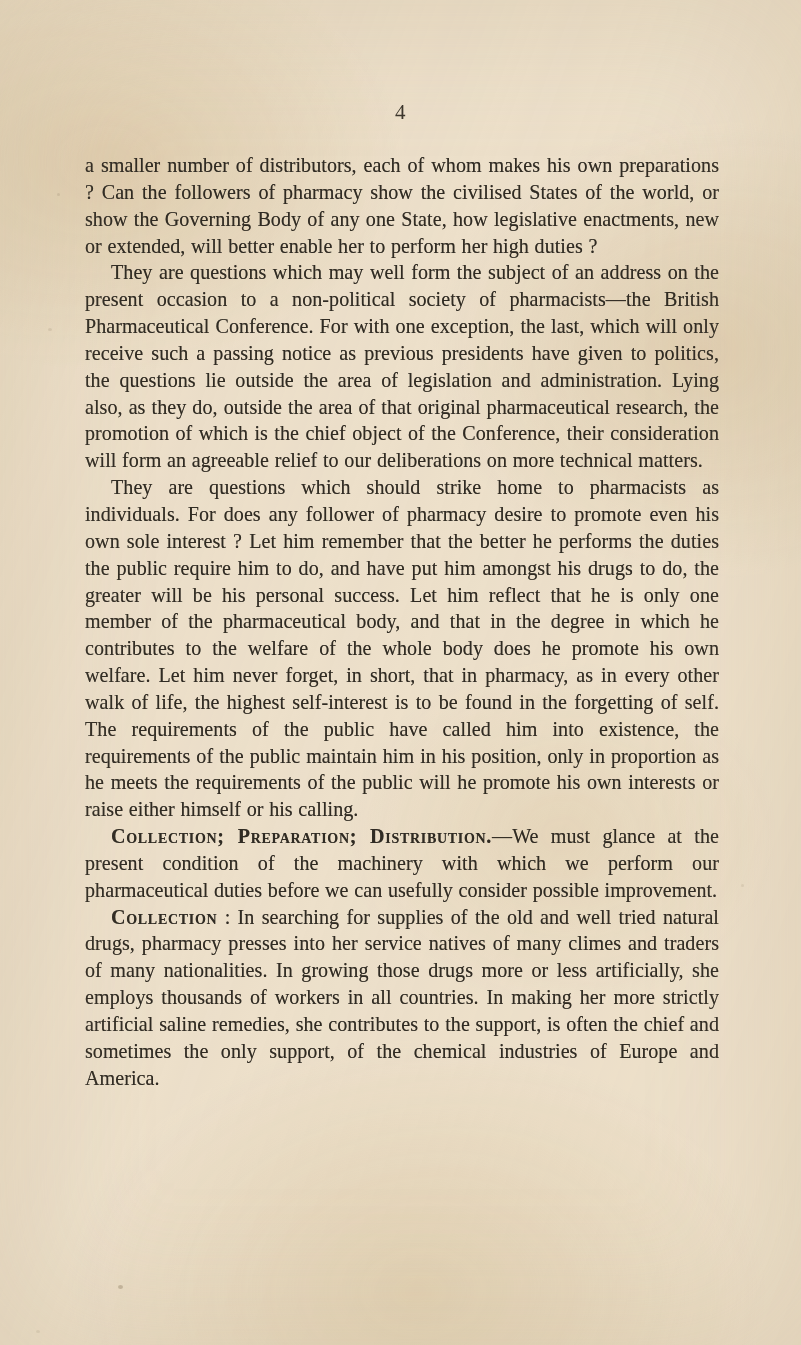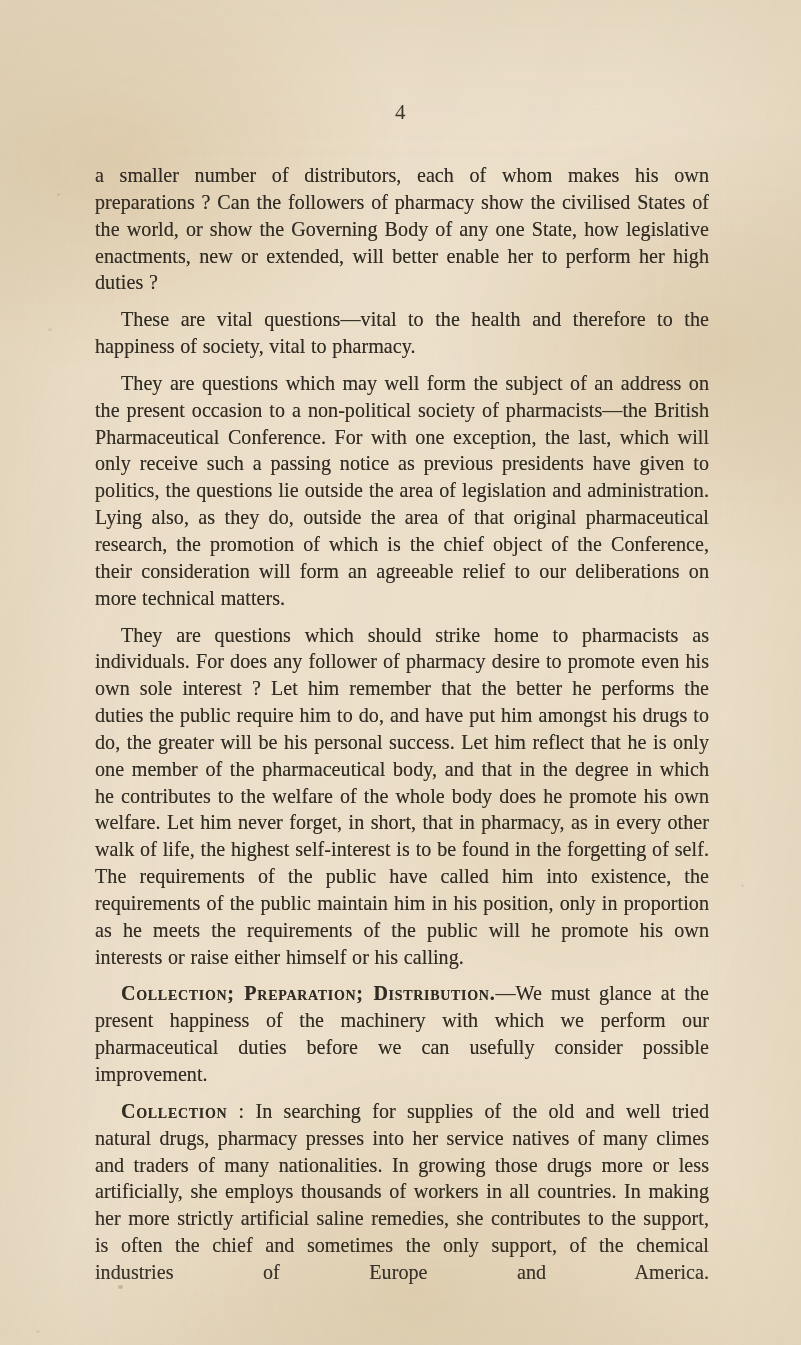--- a/index.html
+++ b/index.html
@@ -62,21 +62,21 @@
   }
 
   .textblock {
     position: absolute;
     top: 152px;
     left: 85px;
     width: 634px;
   }
 
   p.para {
-    margin: 10px;
+    margin: 0;
     text-align: justify;
     text-align-last: left;
     text-indent: 26px;
     font-size: 20.1px;
     line-height: 26.85px;
     letter-spacing: .04px;
     word-spacing: .6px;
     color: #302b23;
     text-shadow: 0 0 .65px rgba(48,43,35,.5);
   }
@@ -101,26 +101,25 @@
   <div class="speck" style="left:48px; top:328px; width:4px; height:3px; opacity:.45;"></div>
   <div class="speck" style="left:741px; top:884px; width:3px; height:3px; opacity:.4;"></div>
   <div class="speck" style="left:36px; top:1330px; width:4px; height:3px; opacity:.4;"></div>
 
   <div class="folio">4</div>
 
   <div class="textblock">
 
     <p class="para first">a smaller number of distributors, each of whom makes his own preparations ?  Can the followers of pharmacy show the civilised States of the world, or show the Governing Body of any one State, how legislative enactments, new or extended, will better enable her to perform her high duties ?</p>
 
-    <p class="para">These are vital questions—vital to the health and therefore to the happiness of society, vital to pharmacy.</p>
 
     <p class="para">They are questions which may well form the subject of an address on the present occasion to a non-political society of pharmacists—the British Pharmaceutical Conference.  For with one exception, the last, which will only receive such a passing notice as previous presidents have given to politics, the questions lie outside the area of legislation and administration.  Lying also, as they do, outside the area of that original pharmaceutical research, the promotion of which is the chief object of the Conference, their consideration will form an agreeable relief to our deliberations on more technical matters.</p>
 
     <p class="para">They are questions which should strike home to pharmacists as individuals.  For does any follower of pharmacy desire to promote even his own sole interest ?  Let him remember that the better he performs the duties the public require him to do, and have put him amongst his drugs to do, the greater will be his personal success.  Let him reflect that he is only one member of the pharmaceutical body, and that in the degree in which he contributes to the welfare of the whole body does he promote his own welfare.  Let him never forget, in short, that in pharmacy, as in every other walk of life, the highest self-interest is to be found in the forgetting of self.  The requirements of the public have called him into existence, the requirements of the public maintain him in his position, only in proportion as he meets the requirements of the public will he promote his own interests or raise either himself or his calling.</p>
 
-    <p class="para"><span class="smallcaps">Collection; Preparation; Distribution.</span><span>—We must glance at the present happiness of the machinery with which we perform our pharmaceutical duties before we can usefully consider possible improvement.</span></p>
+    <p class="para"><span class="smallcaps">Collection; Preparation; Distribution.</span><span>—We must glance at the present condition of the machinery with which we perform our pharmaceutical duties before we can usefully consider possible improvement.</span></p>
 
     <p class="para last"><span class="smallcaps">Collection</span><span> : In searching for supplies of the old and well tried natural drugs, pharmacy presses into her service natives of many climes and traders of many nationalities.  In growing those drugs more or less artificially, she employs thousands of workers in all countries.  In making her more strictly artificial saline remedies, she contributes to the support, is often the chief and sometimes the only support, of the chemical industries of Europe and America.</span></p>
 
   </div>
 
   <div class="vignette"></div>
 </div>
 
 </body></html>

